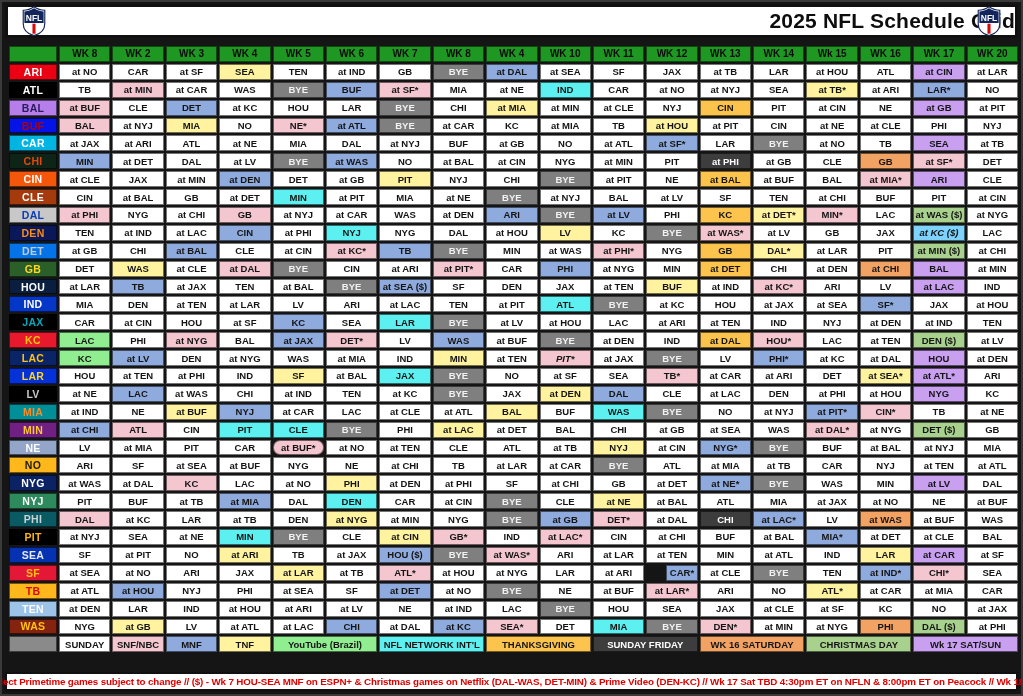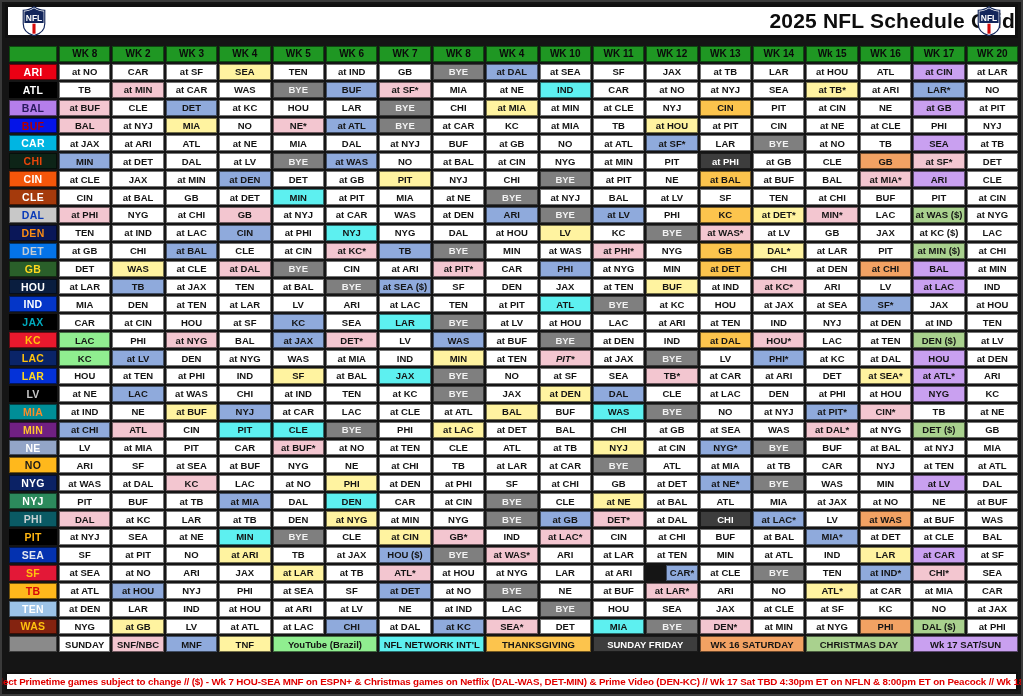--- a/index.html
+++ b/index.html
@@ -242,21 +242,21 @@
       <div class="cell" style="background: rgb(255, 255, 255); color: rgb(20, 20, 20);">NYG</div>
       <div class="cell" style="background: rgb(255, 255, 255); color: rgb(20, 20, 20);">DAL</div>
       <div class="cell" style="background: rgb(255, 255, 255); color: rgb(20, 20, 20);">at HOU</div>
       <div class="cell" style="background: rgb(255, 243, 160); color: rgb(20, 20, 20);">LV</div>
       <div class="cell" style="background: rgb(255, 255, 255); color: rgb(20, 20, 20);">KC</div>
       <div class="cell" style="background: rgb(127, 127, 127); color: rgb(242, 242, 242);">BYE</div>
       <div class="cell" style="background: rgb(243, 198, 208); color: rgb(20, 20, 20);">at WAS*</div>
       <div class="cell" style="background: rgb(255, 255, 255); color: rgb(20, 20, 20);">at LV</div>
       <div class="cell" style="background: rgb(255, 255, 255); color: rgb(20, 20, 20);">GB</div>
       <div class="cell" style="background: rgb(255, 255, 255); color: rgb(20, 20, 20);">JAX</div>
-      <div class="cell" style="background: #ffffff; color: rgb(20, 20, 20);">at KC ($)</div>
+      <div class="cell" style="background: #7dd3fc; color: rgb(20, 20, 20); font-style: italic;">at KC ($)</div>
       <div class="cell" style="background: rgb(255, 255, 255); color: rgb(20, 20, 20);">LAC</div>
       <div class="cell teamlbl" style="background: rgb(4, 115, 232); color: rgb(195, 204, 212);">DET</div>
       <div class="cell" style="background: rgb(255, 255, 255); color: rgb(20, 20, 20);">at GB</div>
       <div class="cell" style="background: rgb(255, 255, 255); color: rgb(20, 20, 20);">CHI</div>
       <div class="cell" style="background: rgb(143, 170, 220); color: rgb(20, 20, 20);">at BAL</div>
       <div class="cell" style="background: rgb(255, 255, 255); color: rgb(20, 20, 20);">CLE</div>
       <div class="cell" style="background: rgb(255, 255, 255); color: rgb(20, 20, 20);">at CIN</div>
       <div class="cell" style="background: rgb(243, 198, 208); color: rgb(20, 20, 20);">at KC*</div>
       <div class="cell" style="background: rgb(143, 170, 220); color: rgb(20, 20, 20);">TB</div>
       <div class="cell" style="background: rgb(127, 127, 127); color: rgb(242, 242, 242);">BYE</div>
@@ -458,21 +458,21 @@
       <div class="cell" style="background: rgb(255, 255, 255); color: rgb(20, 20, 20);">WAS</div>
       <div class="cell" style="background: rgb(243, 198, 208); color: rgb(20, 20, 20);">at DAL*</div>
       <div class="cell" style="background: rgb(255, 255, 255); color: rgb(20, 20, 20);">at NYG</div>
       <div class="cell" style="background: rgb(169, 209, 142); color: rgb(20, 20, 20);">DET ($)</div>
       <div class="cell" style="background: rgb(255, 255, 255); color: rgb(20, 20, 20);">GB</div>
       <div class="cell teamlbl" style="background: rgb(147, 165, 200); color: rgb(255, 255, 255);">NE</div>
       <div class="cell" style="background: rgb(255, 255, 255); color: rgb(20, 20, 20);">LV</div>
       <div class="cell" style="background: rgb(255, 255, 255); color: rgb(20, 20, 20);">at MIA</div>
       <div class="cell" style="background: rgb(255, 255, 255); color: rgb(20, 20, 20);">PIT</div>
       <div class="cell" style="background: rgb(255, 255, 255); color: rgb(20, 20, 20);">CAR</div>
-      <div class="cell" style="background: rgb(243, 198, 208); color: rgb(20, 20, 20);">at BUF*</div>
+      <div class="cell" style="background: rgb(243, 198, 208); color: rgb(20, 20, 20); border-radius: 7px;">at BUF*</div>
       <div class="cell" style="background: rgb(255, 255, 255); color: rgb(20, 20, 20);">at NO</div>
       <div class="cell" style="background: rgb(255, 255, 255); color: rgb(20, 20, 20);">at TEN</div>
       <div class="cell" style="background: rgb(255, 255, 255); color: rgb(20, 20, 20);">CLE</div>
       <div class="cell" style="background: rgb(255, 255, 255); color: rgb(20, 20, 20);">ATL</div>
       <div class="cell" style="background: rgb(255, 255, 255); color: rgb(20, 20, 20);">at TB</div>
       <div class="cell" style="background: rgb(255, 243, 160); color: rgb(20, 20, 20);">NYJ</div>
       <div class="cell" style="background: rgb(255, 255, 255); color: rgb(20, 20, 20);">at CIN</div>
       <div class="cell" style="background: rgb(143, 170, 220); color: rgb(20, 20, 20);">NYG*</div>
       <div class="cell" style="background: rgb(127, 127, 127); color: rgb(242, 242, 242);">BYE</div>
       <div class="cell" style="background: rgb(255, 255, 255); color: rgb(20, 20, 20);">BUF</div>

